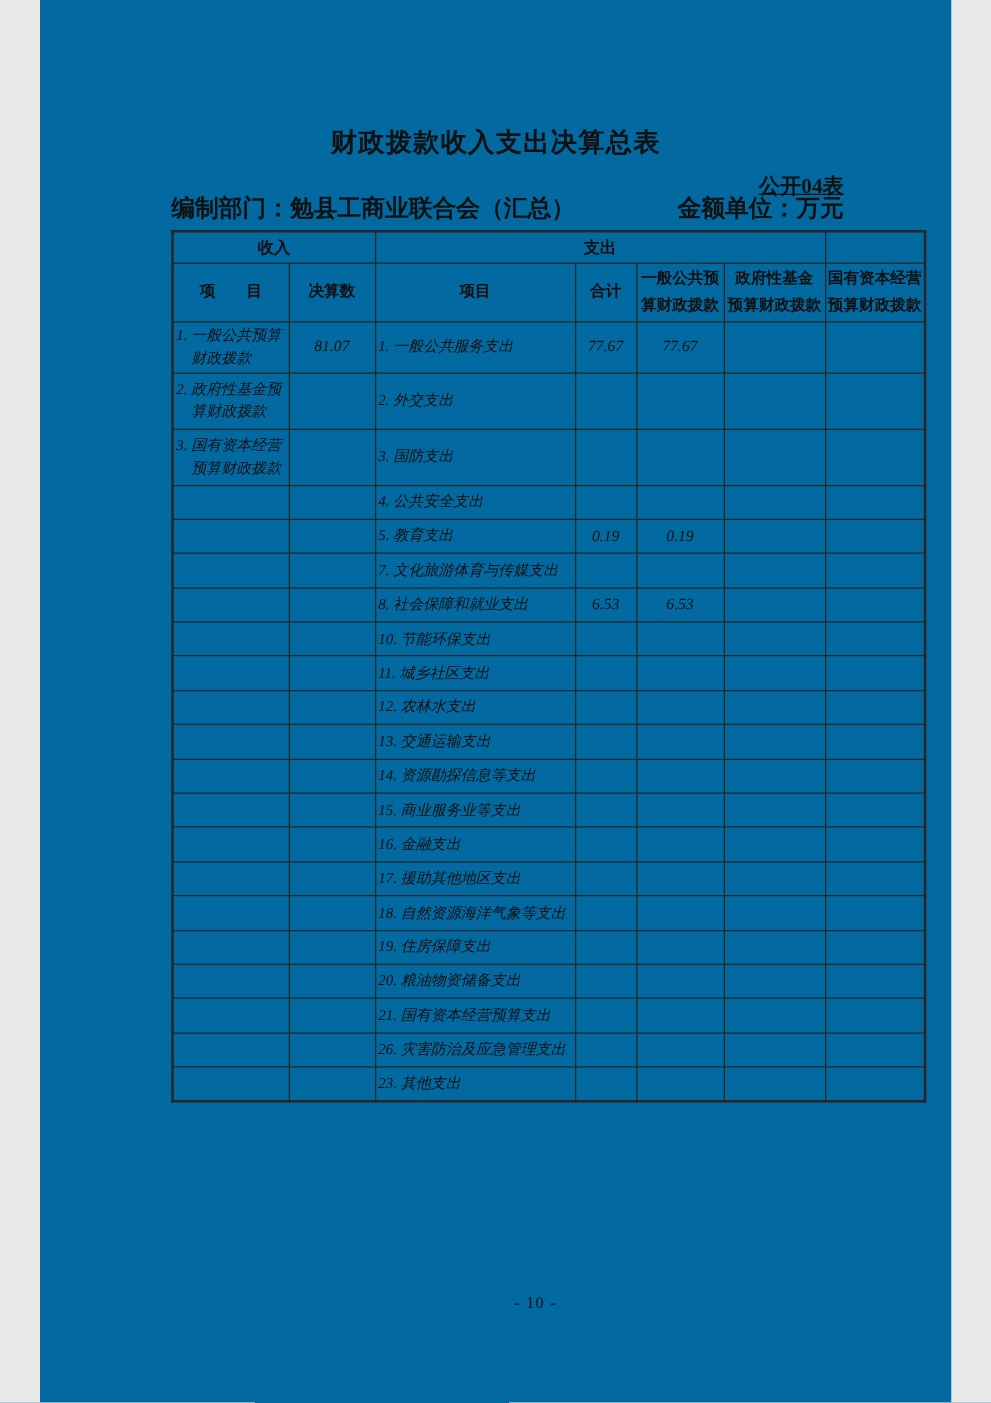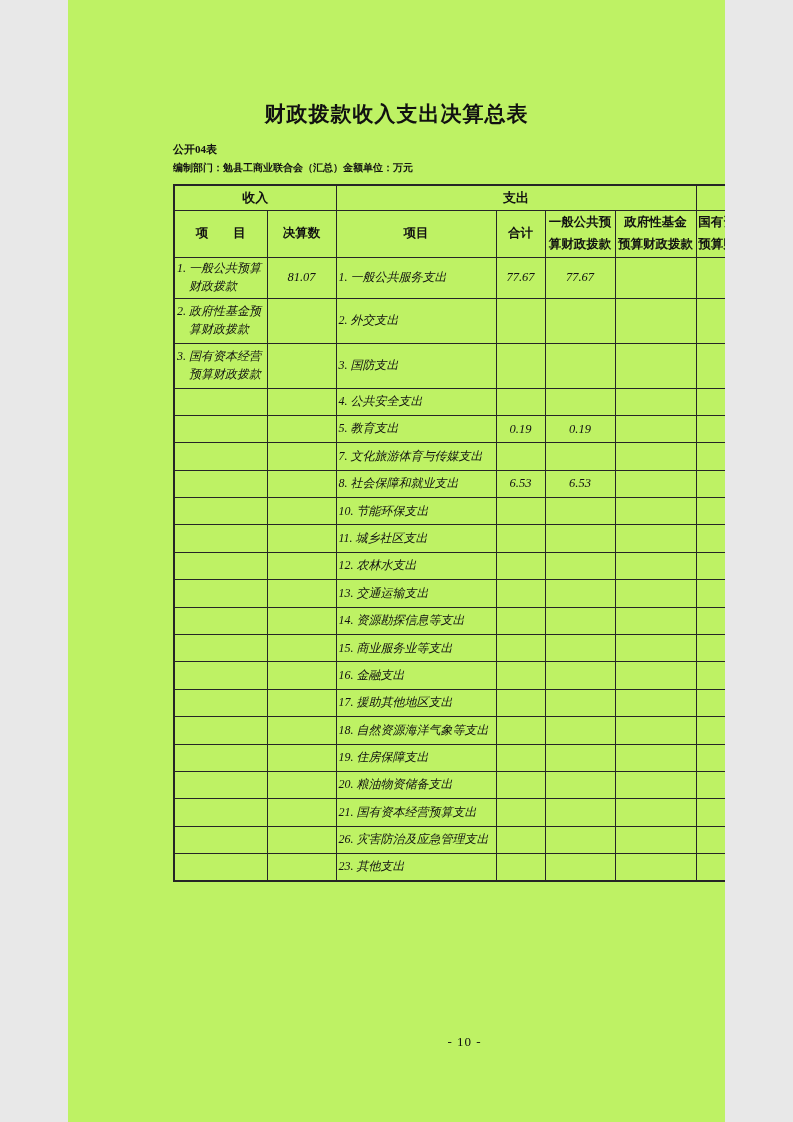--- a/index.html
+++ b/index.html
@@ -1,49 +1,52 @@
 <!DOCTYPE html>
 <html lang="zh"><head>
 <meta charset="utf-8">
 <style>
   * { box-sizing: border-box; margin: 0; padding: 0; }
   html, body { background: #e8e8e8; }
   body { font-family: "Liberation Serif", "DejaVu Serif", serif; color: #111; }
 
   .page {
     position: relative;
-    width: 657px;
+    width: 729px;
     height: 1122px;
     margin: 0 auto;
-    background: #bef264;
+    background: #0369a1;
     padding: 102px 86px 0 105px;
     overflow: hidden;
   }
 
   .doc-title {
     margin: 0 -86px 0 -105px;      
     text-align: center;
     font-size: 21px;
     font-weight: bold;
     letter-spacing: 1px;
     line-height: 24px;
   }
 
   .table-code {
     margin-top: 15px;
-    font-size: 11px;
+    text-align: right;
+    font-size: 17px;
     font-weight: bold;
     line-height: 16px;
+    text-decoration: underline;
   }
 
   .meta-row {
     margin-top: 2px;
     display: flex;
+    justify-content: space-between;
     align-items: baseline;
-    font-size: 10px;
+    font-size: 19px;
     font-weight: bold;
     line-height: 17px;
   }
 
   table.fin-table {
     margin-top: 8px;
     width: 602px;
     table-layout: fixed;
     border-collapse: collapse;
     border: 2px solid #262626;

